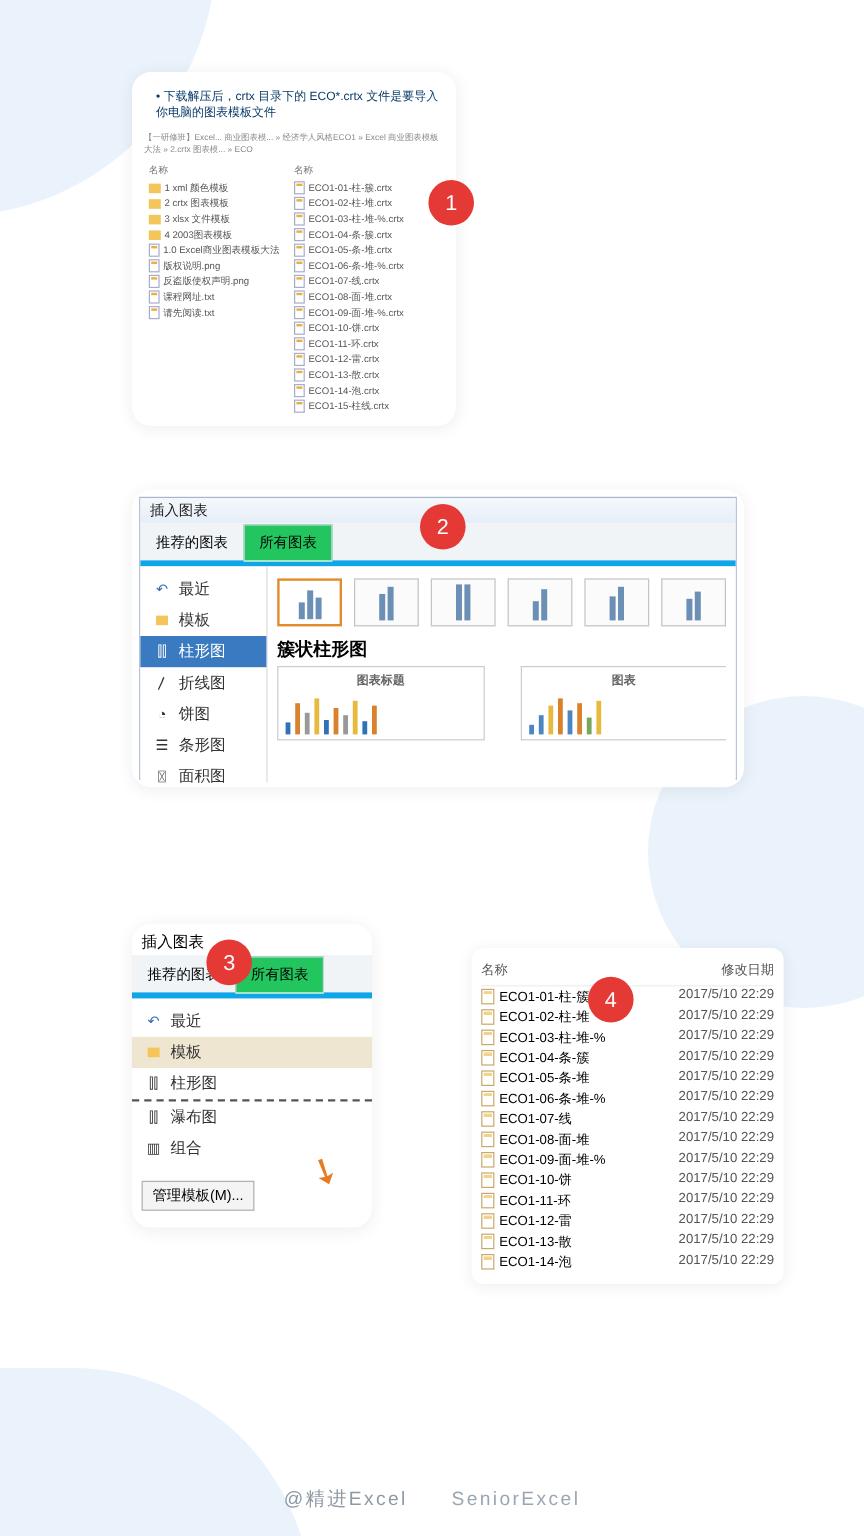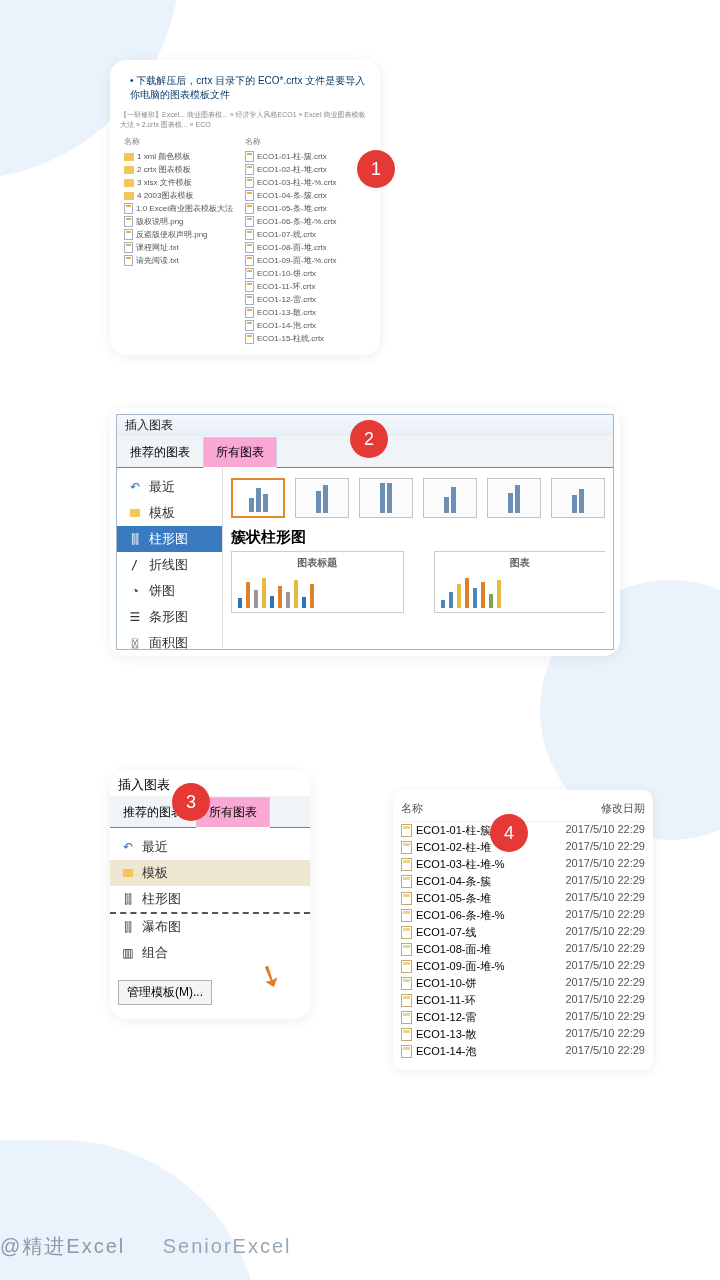--- a/index.html
+++ b/index.html
@@ -52,23 +52,23 @@
   .ico-folder { width:10px; height:8px; background:#f4c659; display:inline-block; }
   .ico-file { width:9px; height:11px; background:#fff; border:1px solid #aac; display:inline-block; position:relative; }
   .ico-file::after{content:""; position:absolute; top:1px; left:1px; right:1px; height:2px; background:#e8b040;}
   .crumb { font-size: 7px; color:#888; margin-bottom:4px;}
   .hdr { font-size:8px; color:#777; margin:2px 0 3px 0;}
 
   
   .s2 { top: 408px; left: 110px; width: 510px; height: 248px; padding: 6px; font-size: 12px; overflow:hidden;}
   .xlwin { border:1px solid #a6b7cb; height:100%; }
   .titlebar { background: linear-gradient(#f4f8fc,#e5eef7); font-size:12px; padding:2px 8px; color:#1a1a1a;}
-  .tabs { display:flex; background:#f1f4f7; border-bottom:1px solid #0ea5e9; font-size:12px;}
+  .tabs { display:flex; background:#f1f4f7; border-bottom:5px solid #0ea5e9; font-size:12px;}
   .tab{ padding:6px 12px; border:1px solid transparent; position:relative; top:1px;}
-  .tab.active{ background:#f9a8d4; border-color:#c9d2db; border-bottom-color:#fff;}
+  .tab.active{ background:#22c55e; border-color:#c9d2db; border-bottom-color:#fff;}
   .dlgbody{ display:flex; background:#fff; height:calc(100% - 54px);}
   .catlist{ width:120px; border-right:1px solid #ddd; padding:6px 0;}
   .catitem{ display:flex; align-items:center; gap:6px; padding:4px 10px; font-size:13px; color:#333;}
   .catitem.sel{ background:#3a7ac0; color:#fff;}
   .catico{ width:16px; height:14px; display:inline-flex; align-items:center; justify-content:center; font-size:12px;}
   .preview{ flex:1; padding:10px 8px 0 8px;font-weight:bold;}
   .thumbrow{ display:flex; gap:10px; margin-bottom:10px;}
   .thumb{ width:54px; height:40px; border:1px solid #c4c4c4; display:flex; align-items:flex-end; justify-content:center; gap:2px; padding:0 4px 4px 4px; background:#fbfbfb;}
   .thumb.sel{ border:2px solid #e28b2b; background:#fff;}
   .bar{ width:5px; background:#6b8fb5;}
@@ -97,21 +97,21 @@
   .ehead .c1{flex:1.4;} .ehead .c2{flex:1; text-align:right;}
   .erow{ display:flex; padding:1px 0; font-size:11px;}
   .erow .c1{flex:1.4; display:flex; gap:4px; align-items:center;} 
   .erow .c2{flex:1; color:#555; text-align:right;}
   .ico-tpl{ width:11px; height:13px; background:#fff; border:1px solid #c7a96d; display:inline-block; position:relative;}
   .ico-tpl::after{content:""; position:absolute; inset:1px; background:linear-gradient(#f3d28a 30%, transparent 30%);}
   .sep{ color:#aaa; margin:0 3px;}
   .chev{ color:#888; margin-left:4px;}
 
   .footer {
-    position:absolute; bottom:20px; width:100%; text-align:left; font-size:20px; color:#9aa6b2; letter-spacing:2px;
+    position:absolute; bottom:20px; width:100%; text-align:center; font-size:16px; color:#9aa6b2; letter-spacing:2px;
   }
   .footer .cn{ color:#8e99a5;}
   .footer .en{ margin-left:30px; }
 </style>
 </head>
 <body>
 
 <div class="bg-tl"></div>
 <div class="bg-mr"></div>
 <div class="bg-bl"></div>

